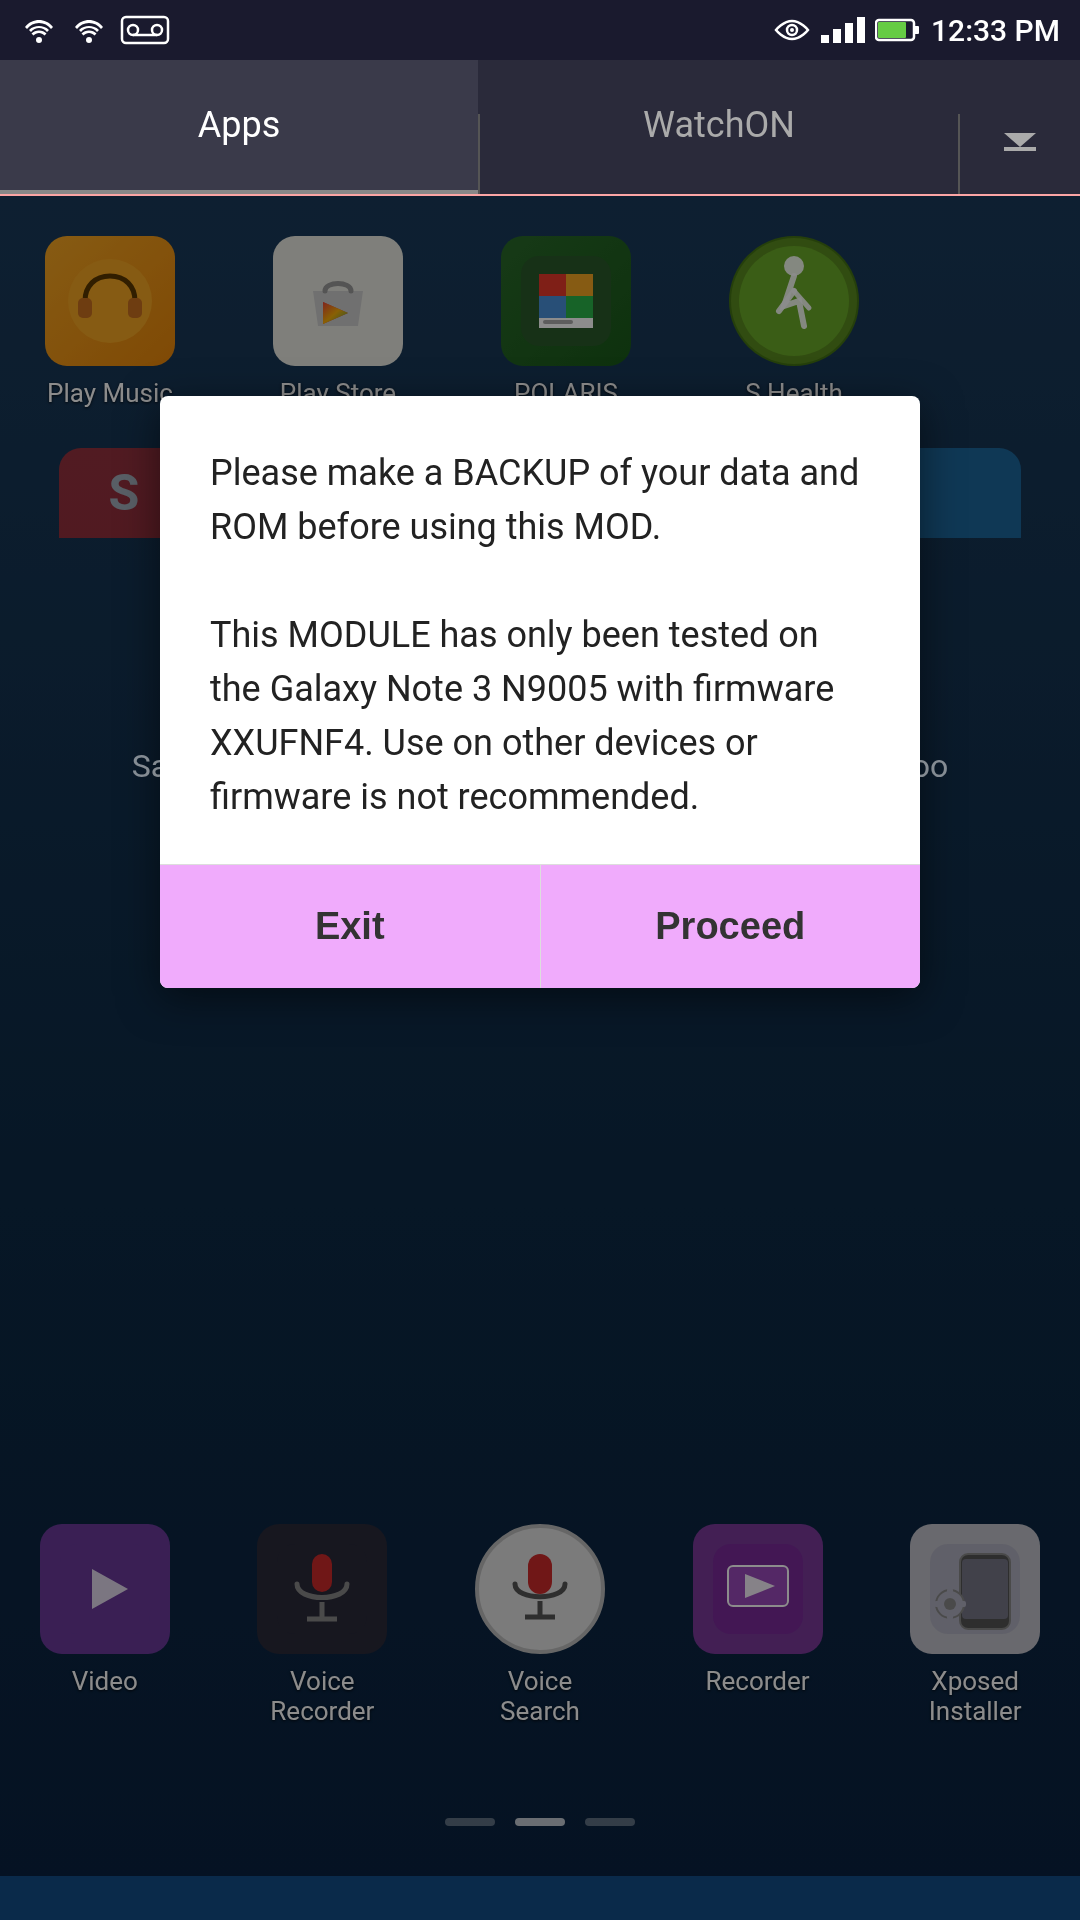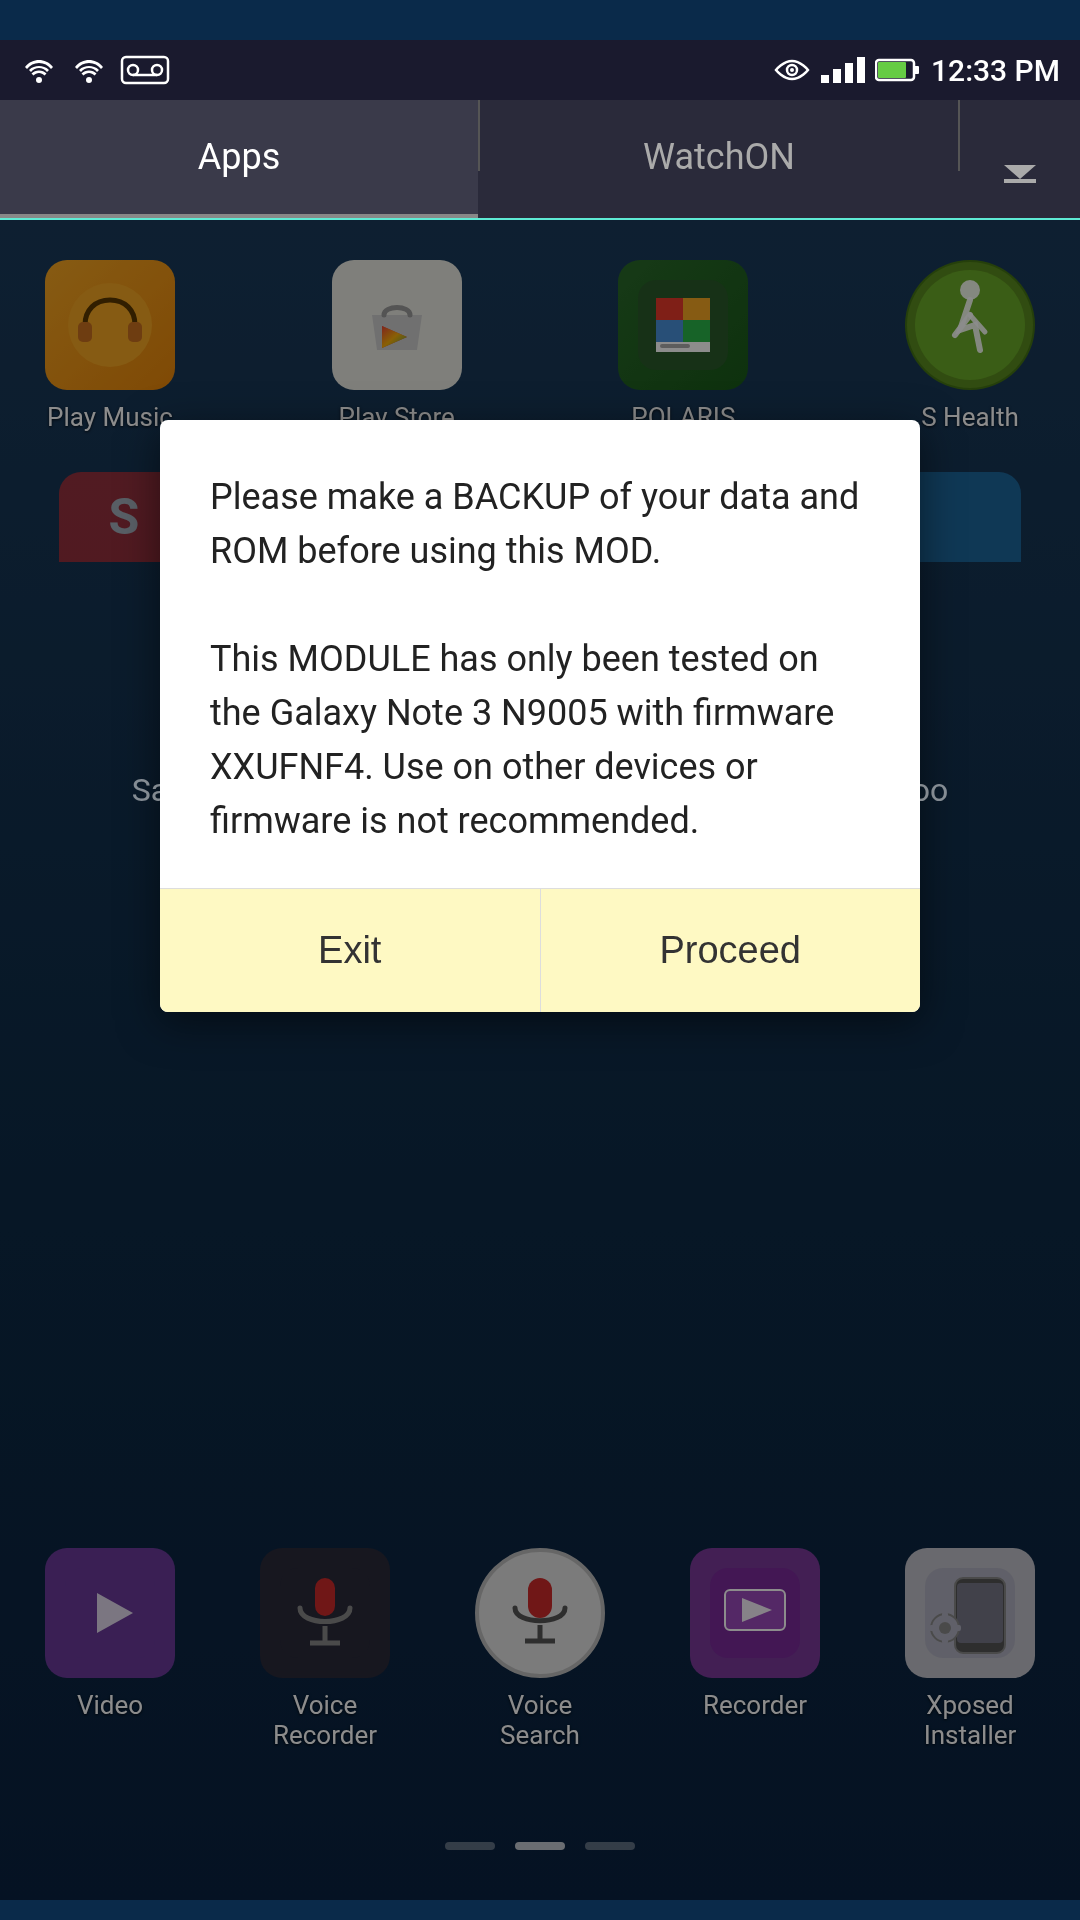--- a/index.html
+++ b/index.html
@@ -18,46 +18,45 @@
     .status-bar {
       width: 100%;
       height: 60px;
       background: #1a1a2e;
       display: flex;
       align-items: center;
       justify-content: space-between;
       padding: 12px 20px;
       position: relative;
       z-index: 100;
-      margin-top: 40px;
     }
 
     .status-bar-left {
       display: flex;
       align-items: center;
       gap: 12px;
     }
 
     .status-bar-right {
       display: flex;
       align-items: center;
       gap: 10px;
       font-size: 28px;
       color: white;
       font-weight: bold;
     }
 
     
     .tab-bar {
       width: 100%;
-      height: 120px;
+      height: 136px;
       background: #2a2a3a;
       display: flex;
-      align-items: flex-start;
-      border-bottom: 2px solid #5eead4;
+      align-items: flex-end;
+      border-bottom: 2px solid #fca5a5;
     }
 
     .tab-item {
       flex: 1;
       height: 100%;
       display: flex;
       align-items: center;
       justify-content: center;
       font-size: 36px;
       color: #aaa;
@@ -82,22 +81,23 @@
       height: 100%;
       display: flex;
       align-items: center;
       justify-content: center;
       color: #aaa;
       font-size: 40px;
     }
 
     .apps-row {
       display: flex;
-      justify-content: space-between;
+      justify-content: flex-start;
       margin-bottom: 20px;
+      gap: 48px;
     }
 
     .app-item {
       display: flex;
       flex-direction: column;
       align-items: center;
       width: 180px;
       cursor: pointer;
     }
 
@@ -183,25 +183,25 @@
 
     .modal-buttons {
       display: flex;
       border-top: 1px solid #ddd;
     }
 
     .modal-btn {
       flex: 1;
       padding: 40px 20px;
       font-size: 38px;
-      background: #fef9c3;
+      background: #f0abfc;
       border: none;
       cursor: pointer;
       color: #333;
-      font-weight: normal;
+      font-weight: bold;
     }
 
     .modal-btn:first-child {
       border-right: 1px solid #ddd;
     }
 
     
     .icon-video {
       background: #6a3a9a;
       border-radius: 22px;

